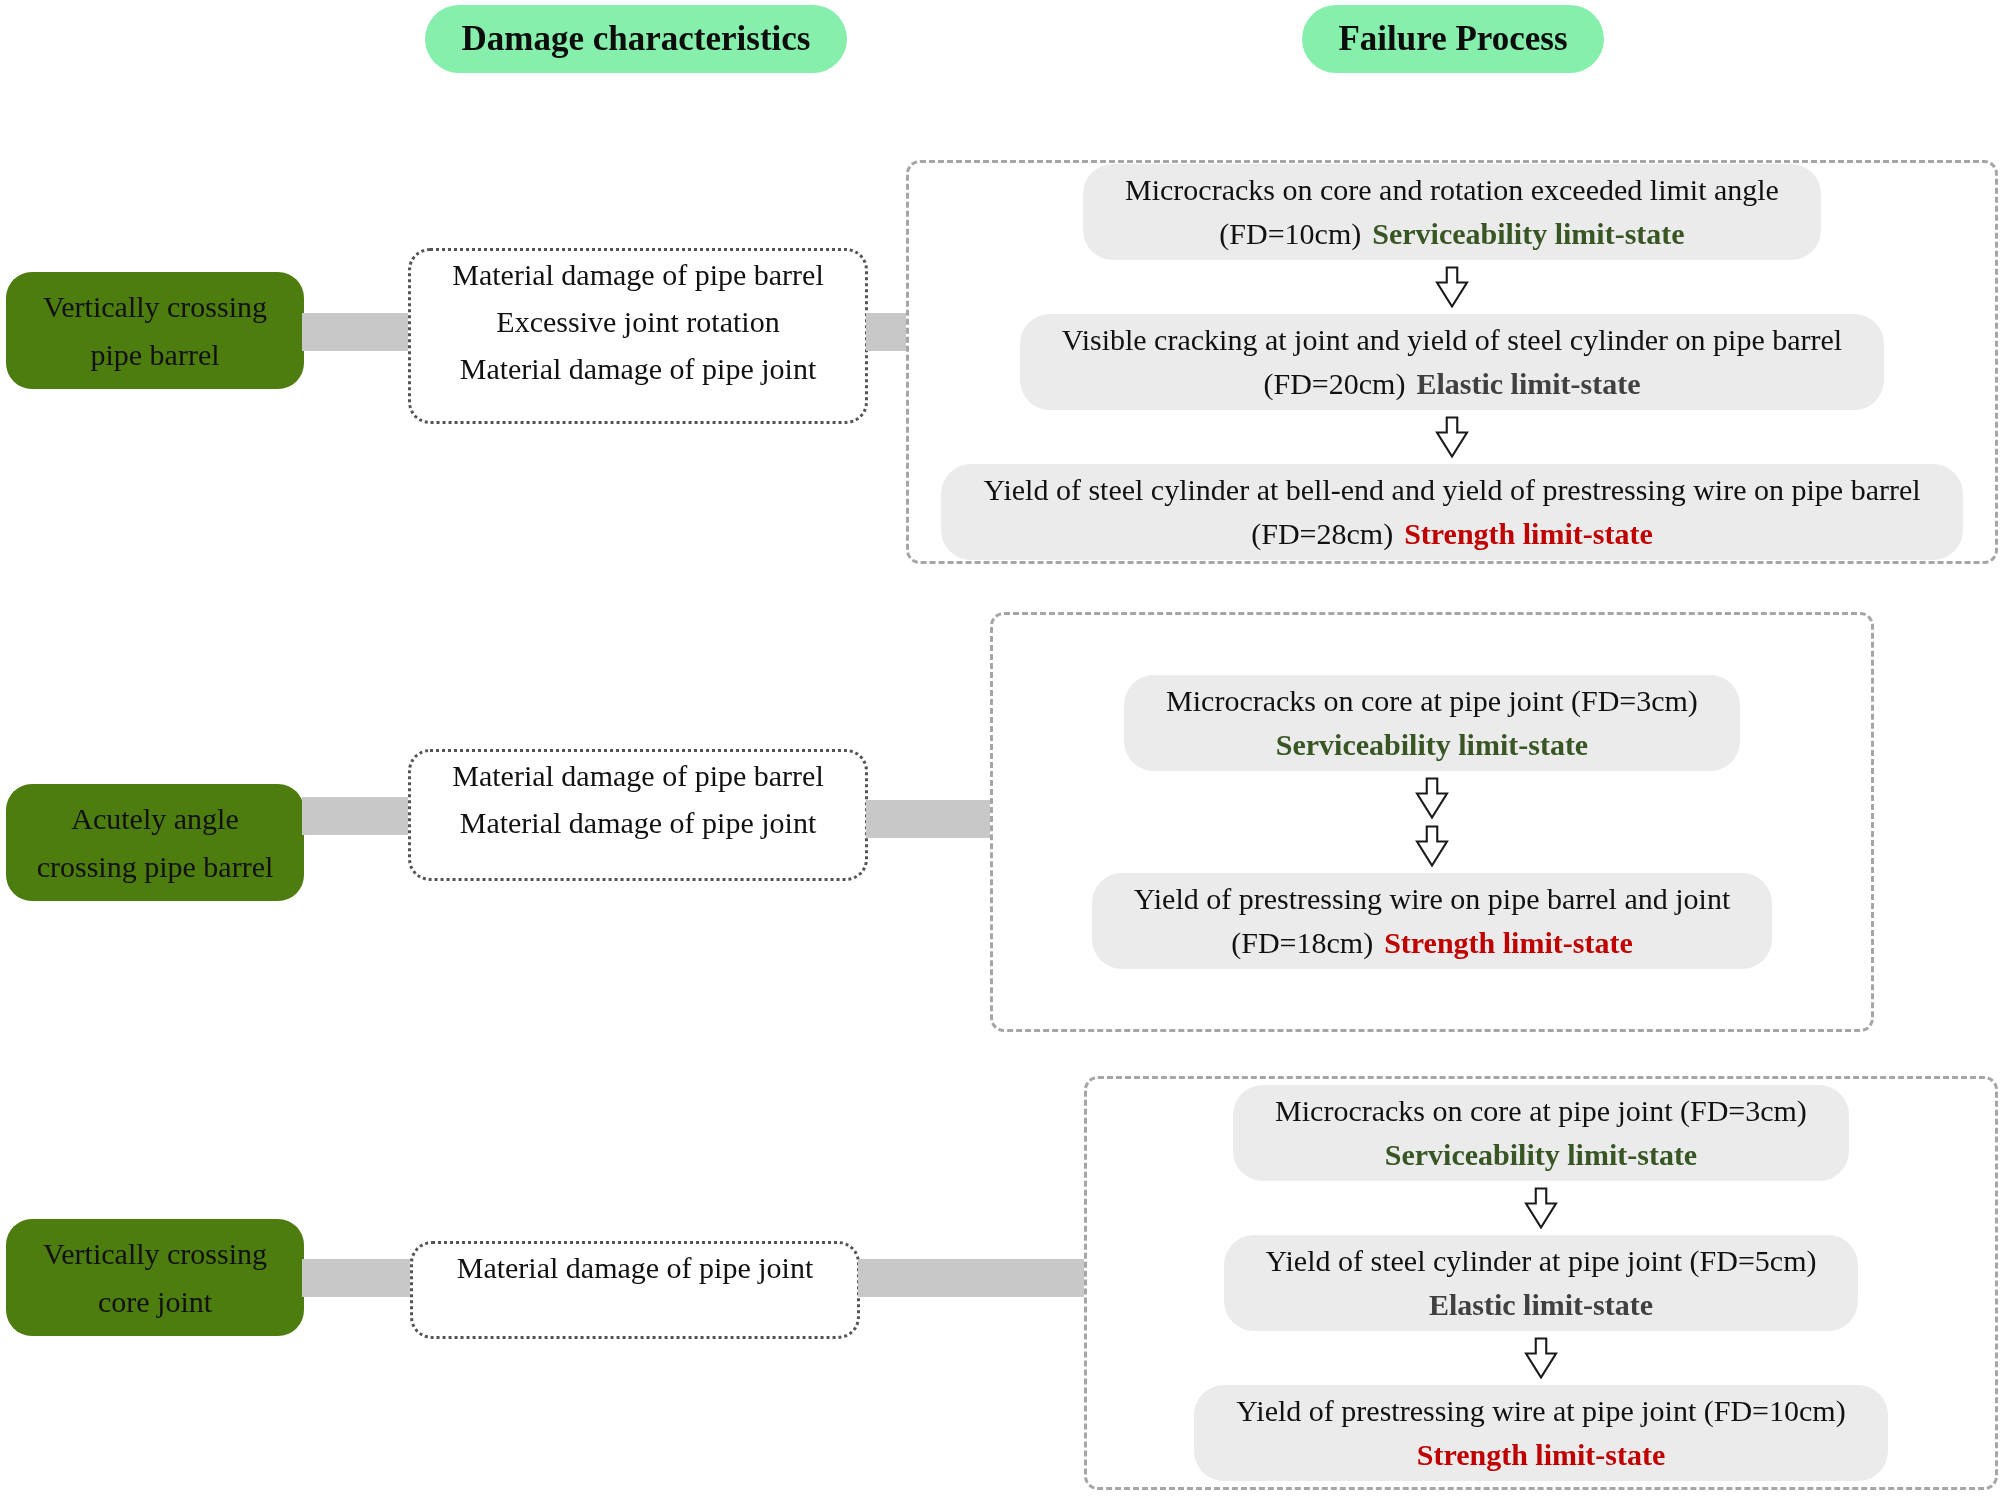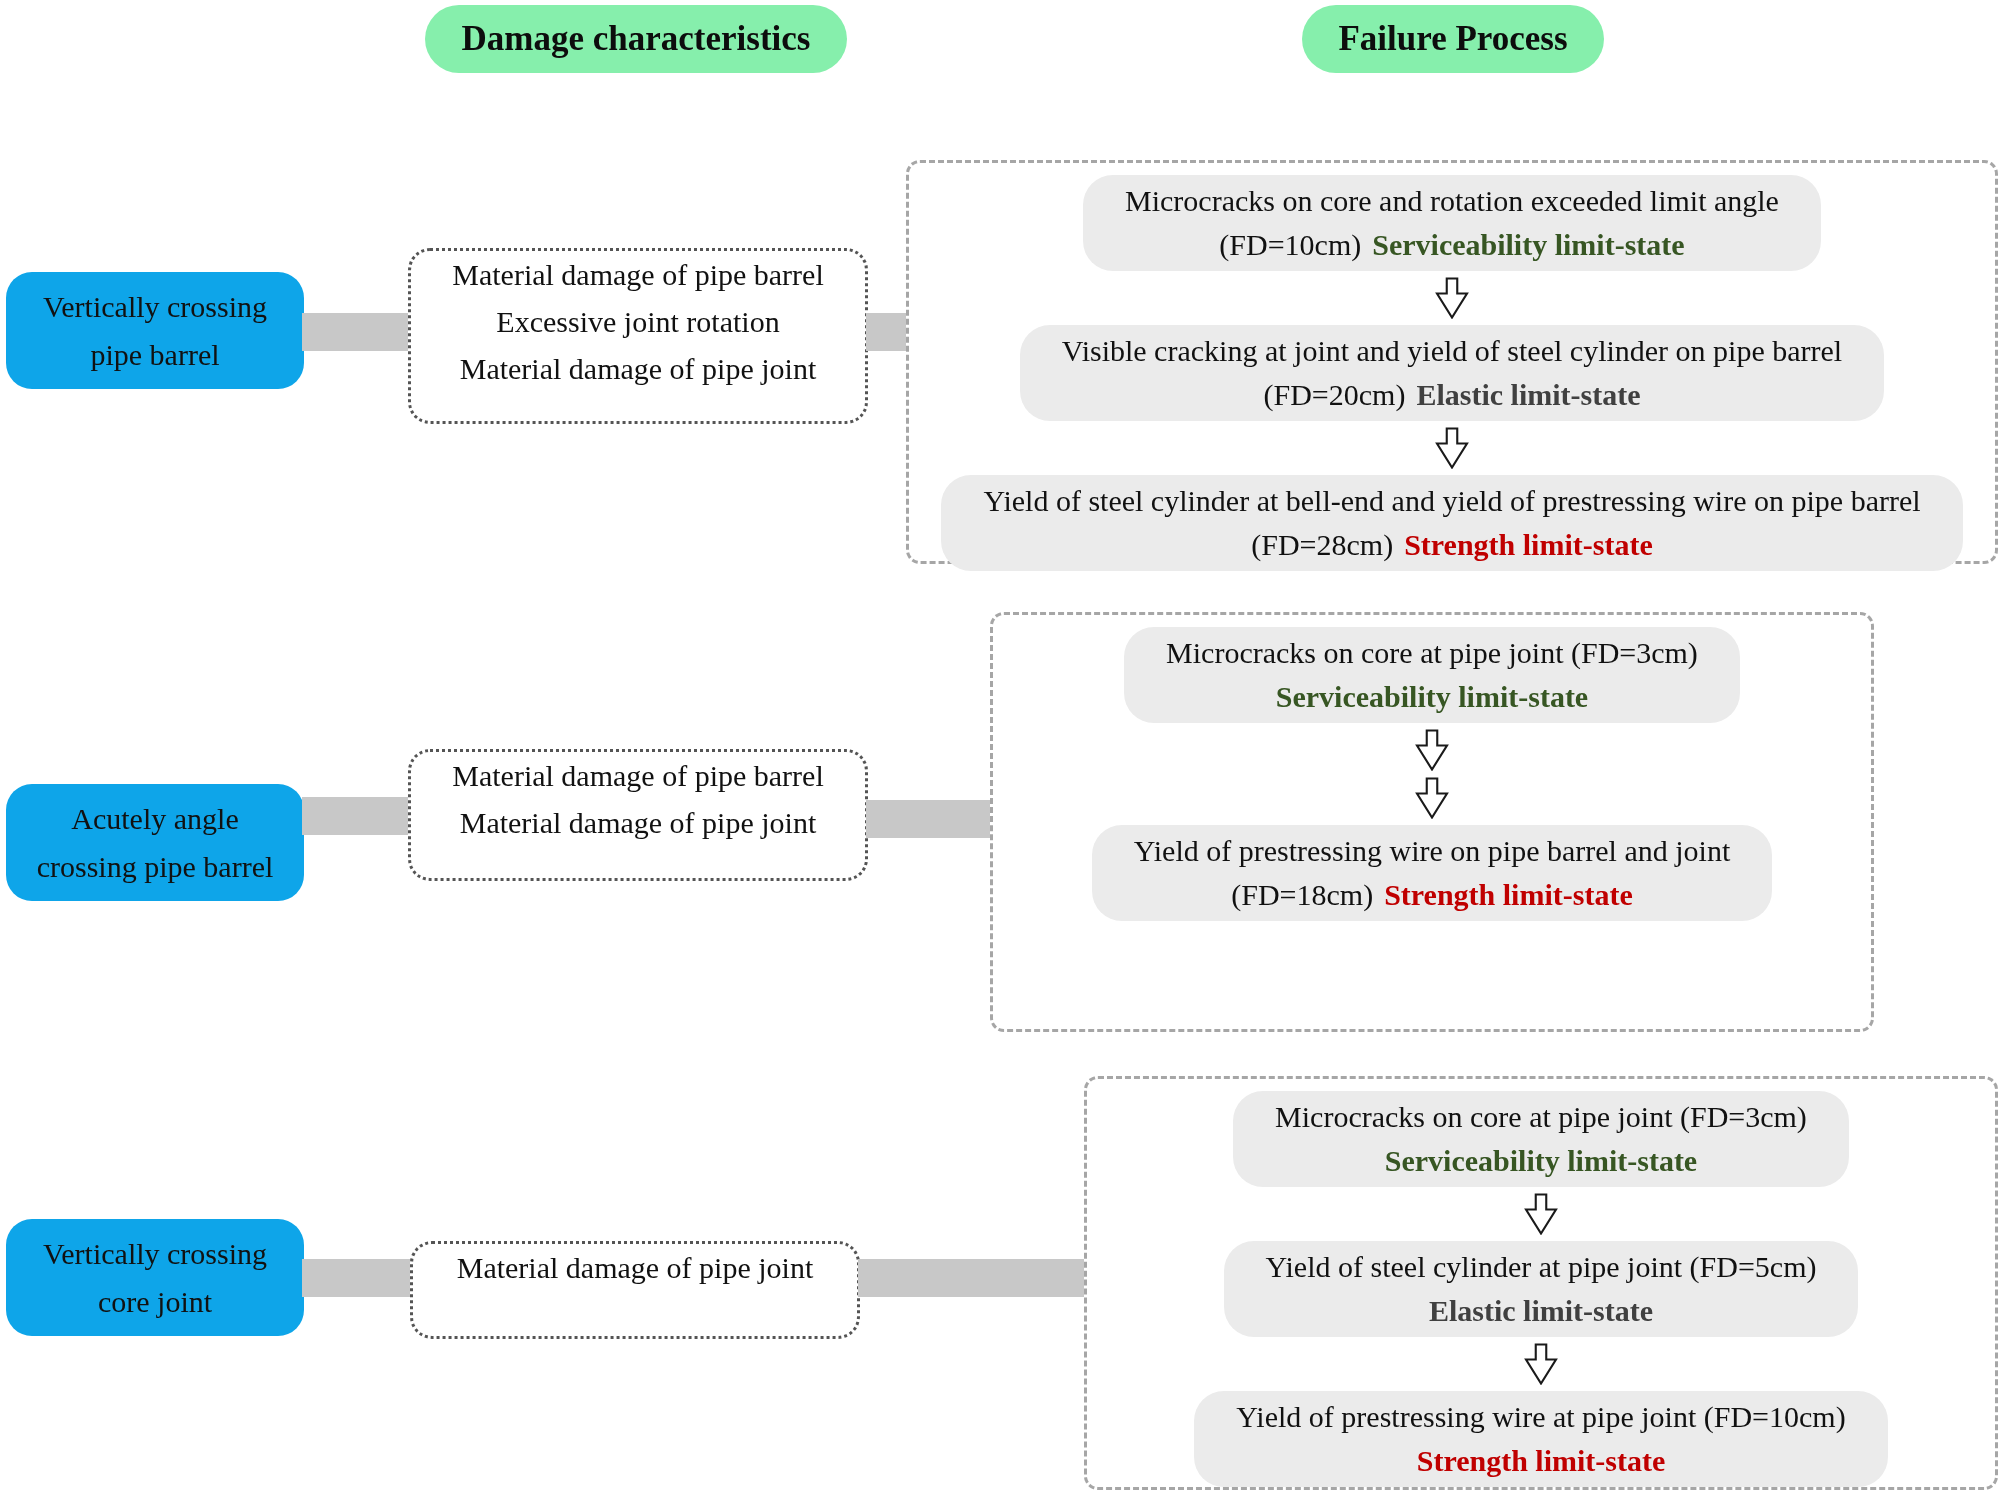--- a/index.html
+++ b/index.html
@@ -13,30 +13,30 @@
   .abs { position:absolute; box-sizing:border-box; }
 
   .header-pill {
     display:flex; align-items:center; justify-content:center;
     background:#86efac; border-radius:34px;
     font-size:35px; font-weight:bold; color:#0d0d0d;
     text-align:center;
   }
   .green-box {
     display:flex; flex-direction:column; align-items:center; justify-content:center;
-    background:#0ea5e9; border-radius:26px;
+    background:#4d7c0f; border-radius:26px;
     font-size:30px; line-height:48px; text-align:center;
   }
   .dotted-box {
     display:flex; flex-direction:column; align-items:center; 
     border:3px dotted #545454; border-radius:22px; background:#ffffff;
     font-size:30px; line-height:47px; text-align:center;
   }
   .dashed-box {
-    display:flex; flex-direction:column; align-items:center; justify-content:flex-start;
+    display:flex; flex-direction:column; align-items:center; justify-content:center;
     border:3px dashed #a6a6a6; border-radius:14px; background:#ffffff;
     padding:12px 10px;
     gap:6px;
   }
   .connector { background:#c8c8c8; }
   .pill {
     background:#ebebeb; border-radius:30px;
     padding:4px 42px; text-align:center;
     font-size:30px; line-height:44px;
   }

